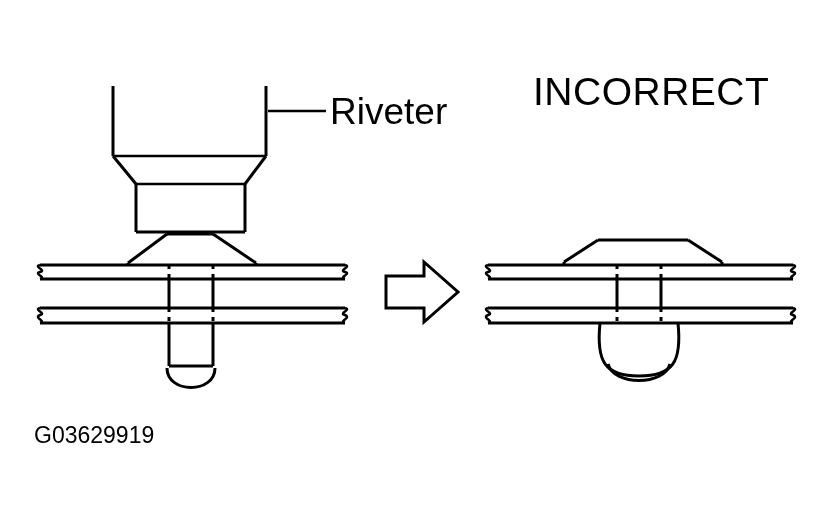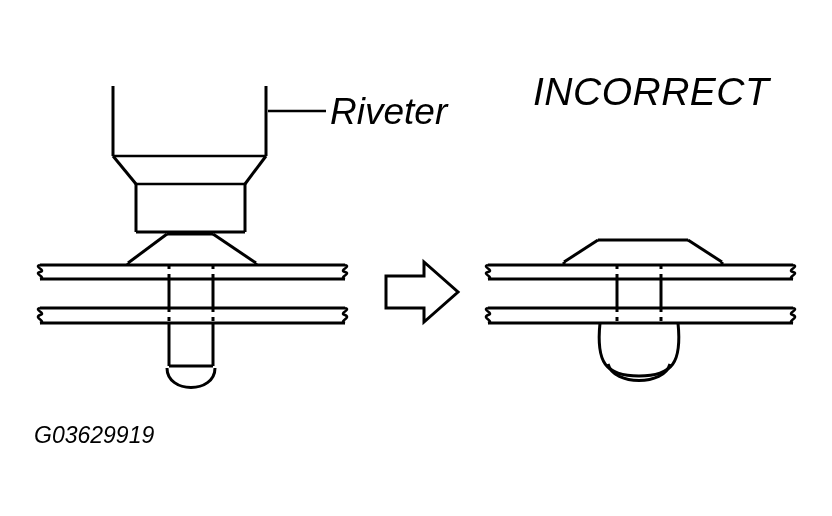--- a/index.html
+++ b/index.html
@@ -9,21 +9,20 @@
   }
   body {
     font-family: "Liberation Sans", sans-serif;
   }
   #figure-root {
     position: relative;
     width: 832px;
     height: 516px;
     background: #ffffff;
     overflow: hidden;
-    font-style: italic;
   }
   #figure-svg {
     position: absolute;
     left: 0;
     top: 0;
     width: 832px;
     height: 516px;
     display: block;
   }
   .ln {

